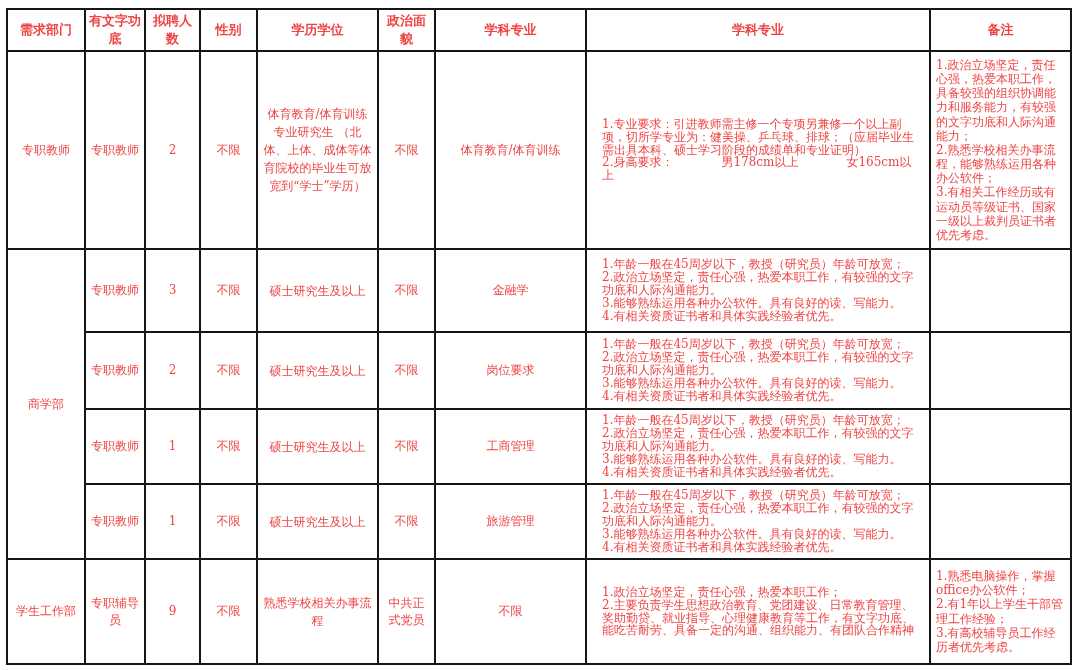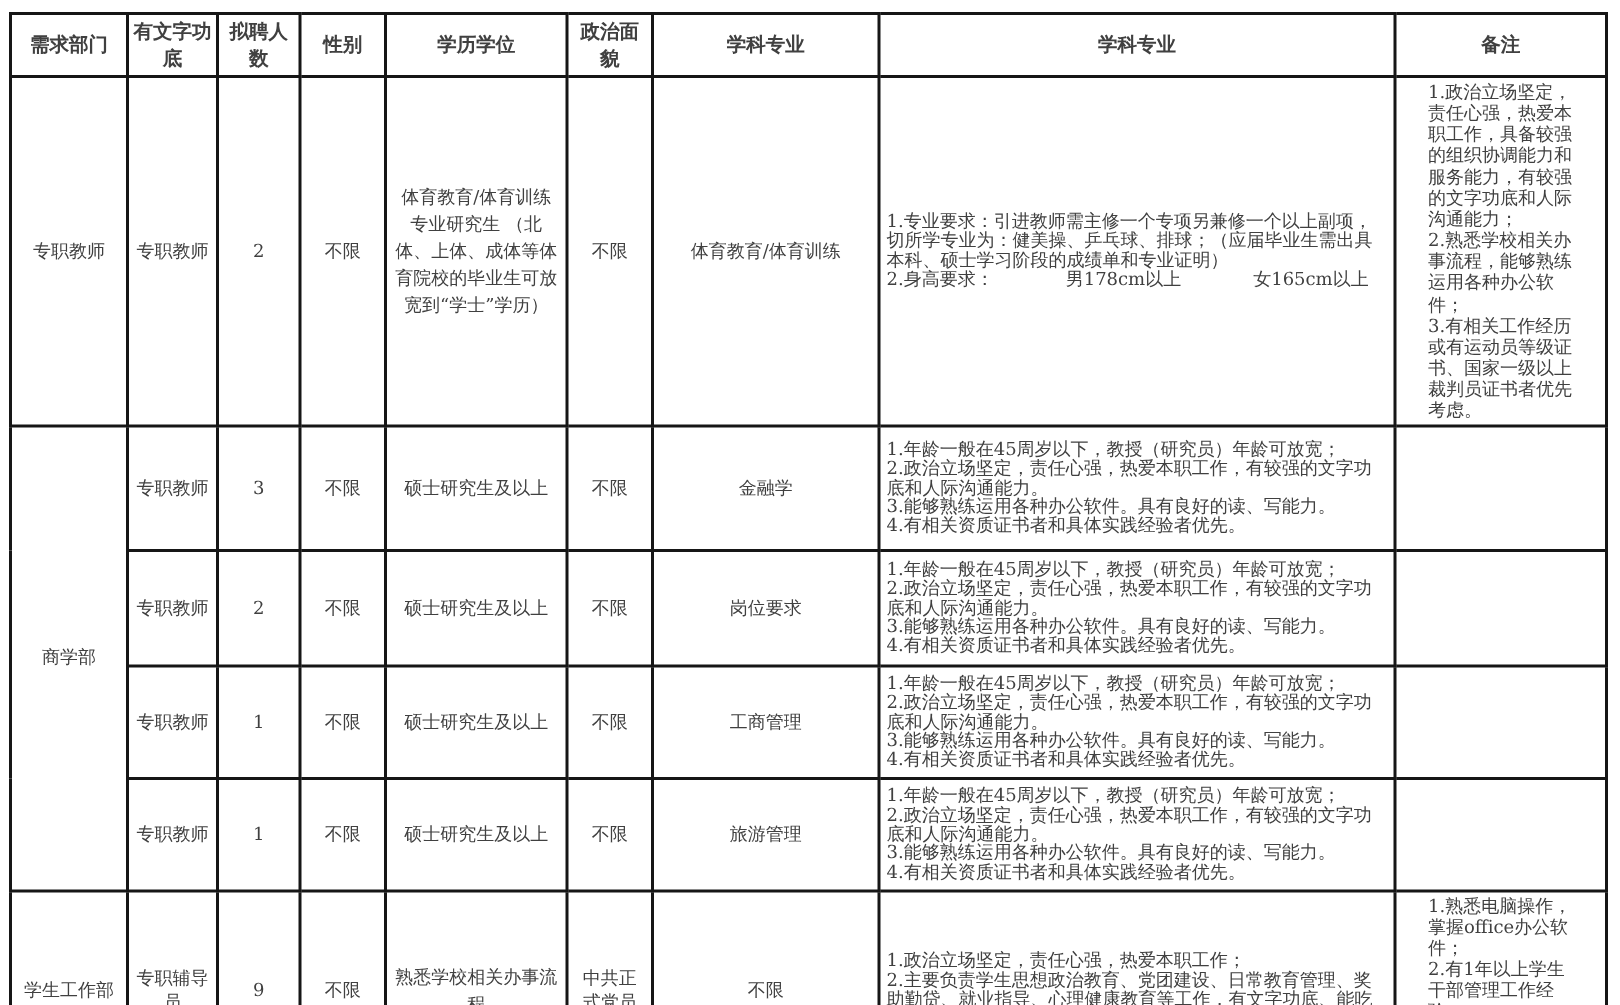--- a/index.html
+++ b/index.html
@@ -1,21 +1,21 @@
 <!DOCTYPE html>
 <html><head>
 <meta charset="utf-8">
 <style>
   html,body{margin:0;padding:0;background:#ffffff;}
   .page{
     position:relative;
     width:1080px;height:670px;
     background:#ffffff;
     font-family:"DejaVu Serif","Liberation Serif",serif;
-    color:#404040;
+    color:#ef4444;
     overflow:hidden;
   }
   table.tbl{
     position:absolute;left:6px;top:8px;
     border-collapse:collapse;
     table-layout:fixed;
     width:1064px;
   }
   .tbl th,.tbl td{
     border:2px solid #161616;
@@ -38,27 +38,27 @@
   tbody tr:nth-child(1){height:198px;}
   tbody tr:nth-child(2){height:83px;}
   tbody tr:nth-child(3){height:77px;}
   tbody tr:nth-child(4){height:75px;}
   tbody tr:nth-child(5){height:75px;}
   tbody tr:nth-child(6){height:105px;}
   td.req{
     text-align:left;
     white-space:pre-line;
     line-height:1.08;
-    padding:1px 4px;
+    padding:1px 15px;
   }
   td.note{
     text-align:left;
     white-space:pre-line;
     line-height:1.18;
-    padding:2px 21px;
+    padding:2px 5px;
   }
   td.edu{
     white-space:pre-line;
     line-height:1.5;
   }
 </style>
 </head>
 <body>
 
 <div class="page">

